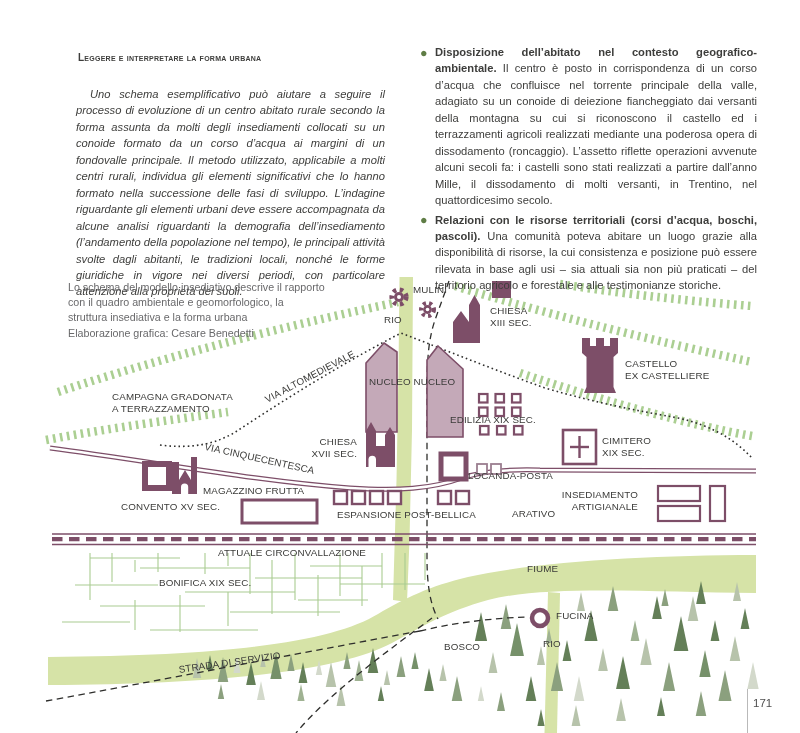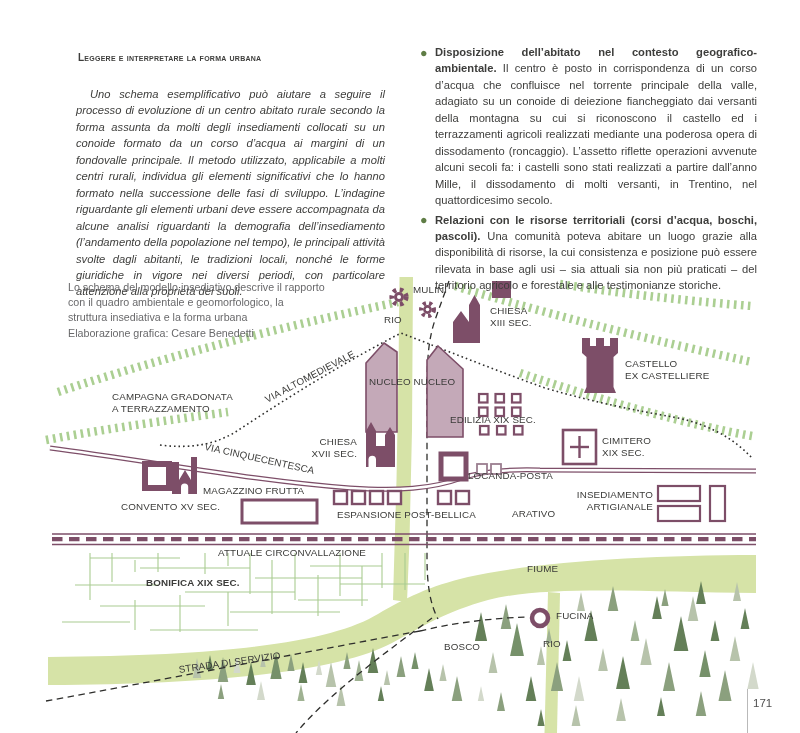--- a/index.html
+++ b/index.html
@@ -298,24 +298,24 @@
 <div class="maplabel rot" style="left:206px;top:441px;transform:rotate(12.5deg);">VIA CINQUECENTESCA</div>
 <div class="maplabel tar" style="left:297px;top:436px;width:60px;">CHIESA
 XVII SEC.</div>
 <div class="maplabel" style="left:468px;top:470px;">LOCANDA-POSTA</div>
 <div class="maplabel" style="left:602px;top:435px;">CIMITERO
 XIX SEC.</div>
 <div class="maplabel" style="left:121px;top:501px;">CONVENTO XV SEC.</div>
 <div class="maplabel" style="left:203px;top:485px;">MAGAZZINO FRUTTA</div>
 <div class="maplabel" style="left:337px;top:509px;">ESPANSIONE POST-BELLICA</div>
 <div class="maplabel" style="left:512px;top:508px;">ARATIVO</div>
-<div class="maplabel tar" style="left:563px;top:489px;width:90px;">INSEDIAMENTO
+<div class="maplabel tar" style="left:548px;top:489px;width:90px;">INSEDIAMENTO
 ARTIGIANALE</div>
 <div class="maplabel" style="left:218px;top:547px;">ATTUALE CIRCONVALLAZIONE</div>
-<div class="maplabel" style="left:146px;top:577px;font-weight:bold;">BONIFICA XIX SEC.</div>
+<div class="maplabel" style="left:159px;top:577px;">BONIFICA XIX SEC.</div>
 <div class="maplabel" style="left:527px;top:563px;">FIUME</div>
 <div class="maplabel rot" style="left:178px;top:664px;transform:rotate(-8deg);">STRADA DI SERVIZIO</div>
 <div class="maplabel" style="left:444px;top:641px;">BOSCO</div>
 <div class="maplabel" style="left:556px;top:610px;">FUCINA</div>
 <div class="maplabel" style="left:543px;top:638px;">RIO</div>
 
 <div class="pagerule"></div>
 <div class="pagenum">171</div>
 
 </body></html>

